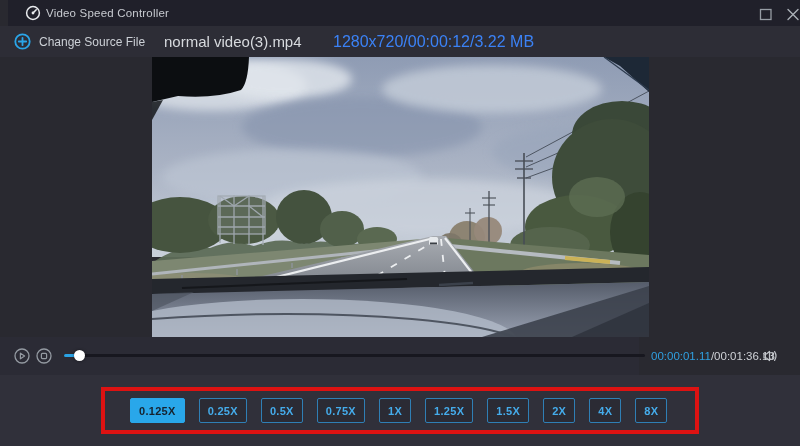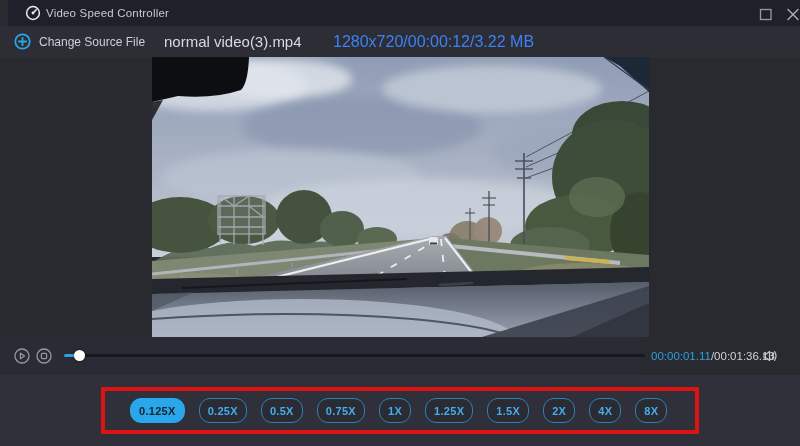--- a/index.html
+++ b/index.html
@@ -42,21 +42,21 @@
   .t-cur{color:#2f9fe0;}
   .t-sep,.t-total{color:#cfd2d7;}
   .volume{position:absolute;left:762px;top:12px;width:17px;height:14px;cursor:pointer;}
 
   
   .speedbar{position:absolute;left:0;top:375px;width:800px;height:71px;background:#30303a;}
   .red-annotation{position:absolute;left:101px;top:12px;width:598px;height:47px;
                   border:4px solid #dd1212;box-sizing:border-box;pointer-events:none;}
   .speed-buttons{position:absolute;left:130px;top:23px;display:flex;gap:14px;}
   .speed-btn{height:25px;padding:0 8px;min-width:22px;box-sizing:border-box;
-             background:rgba(0,0,0,.10);border:1.5px solid #2f7fb5;border-radius:11px;
+             background:rgba(0,0,0,.10);border:1.5px solid #2f7fb5;border-radius:2px;
              color:#45aceb;font-family:"Liberation Sans",sans-serif;
              font-size:11px;font-weight:bold;letter-spacing:.3px;cursor:pointer;}
   .speed-btn.active{background:#29a7ea;border-color:#29a7ea;color:#16222e;}
 </style>
 </head>
 <body>
 
 <div class="app">
 
   <header class="titlebar">

